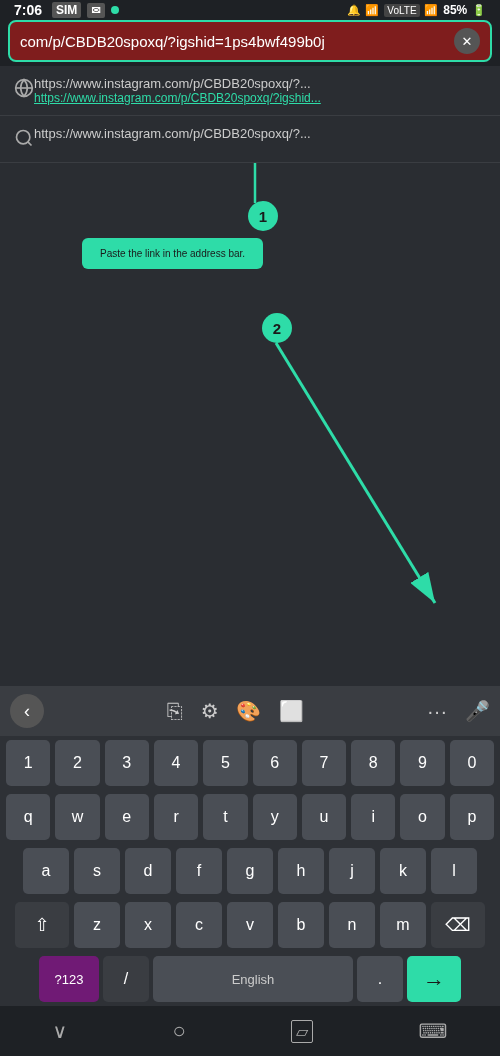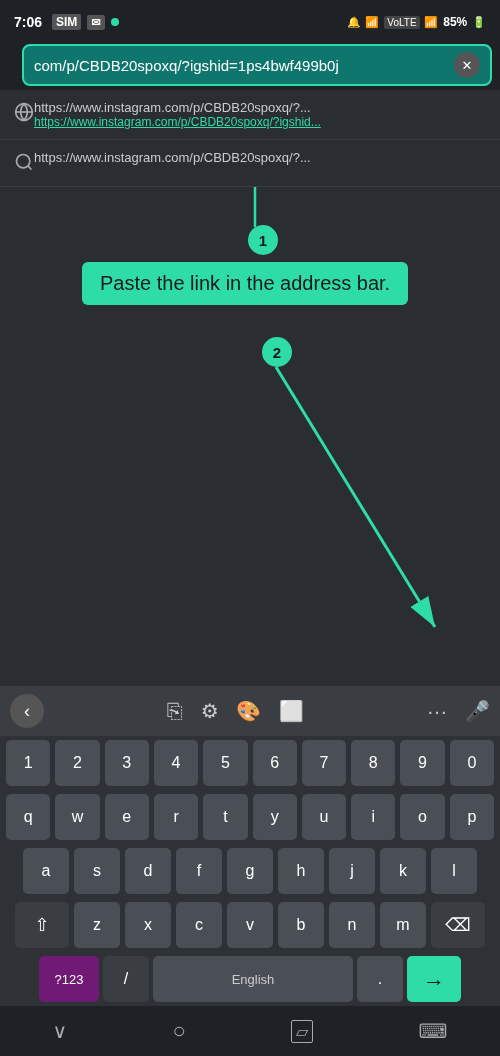--- a/index.html
+++ b/index.html
@@ -11,21 +11,21 @@
       overflow: hidden;
       color: #fff;
     }
 
     
     .status-bar {
       display: flex;
       justify-content: space-between;
       align-items: center;
       padding: 6px 14px;
-      height: 44px;
+      height: 20px;
       background: #1e2125;
     }
     .status-left {
       font-size: 14px;
       font-weight: bold;
       color: #fff;
       display: flex;
       align-items: center;
       gap: 6px;
     }
@@ -33,24 +33,24 @@
       display: flex;
       align-items: center;
       gap: 5px;
       font-size: 12px;
       color: #fff;
     }
 
     
     .address-bar-wrapper {
       padding: 6px 10px;
-      background: #0f766e;
+      background: #7f1d1d;
       border: 2.5px solid #2edca8;
       border-radius: 8px;
-      margin: 0 8px 4px 22px;
+      margin: 0 8px 4px 8px;
       display: flex;
       align-items: center;
     }
     .address-bar-text {
       flex: 1;
       font-size: 15px;
       color: #fff;
       white-space: nowrap;
       overflow: hidden;
       text-overflow: ellipsis;
@@ -90,21 +90,21 @@
       font-size: 15px;
       display: flex; align-items: center; justify-content: center;
       position: absolute;
       z-index: 10;
     }
 
     
     .tooltip-box {
       background: #2edca8;
       color: #1a1a1a;
-      font-size: 20px;
+      font-size: 10px;
       padding: 10px 18px;
       border-radius: 6px;
       position: absolute;
       white-space: nowrap;
     }
 
     
     .arrow-svg {
       position: absolute;
       pointer-events: none;

